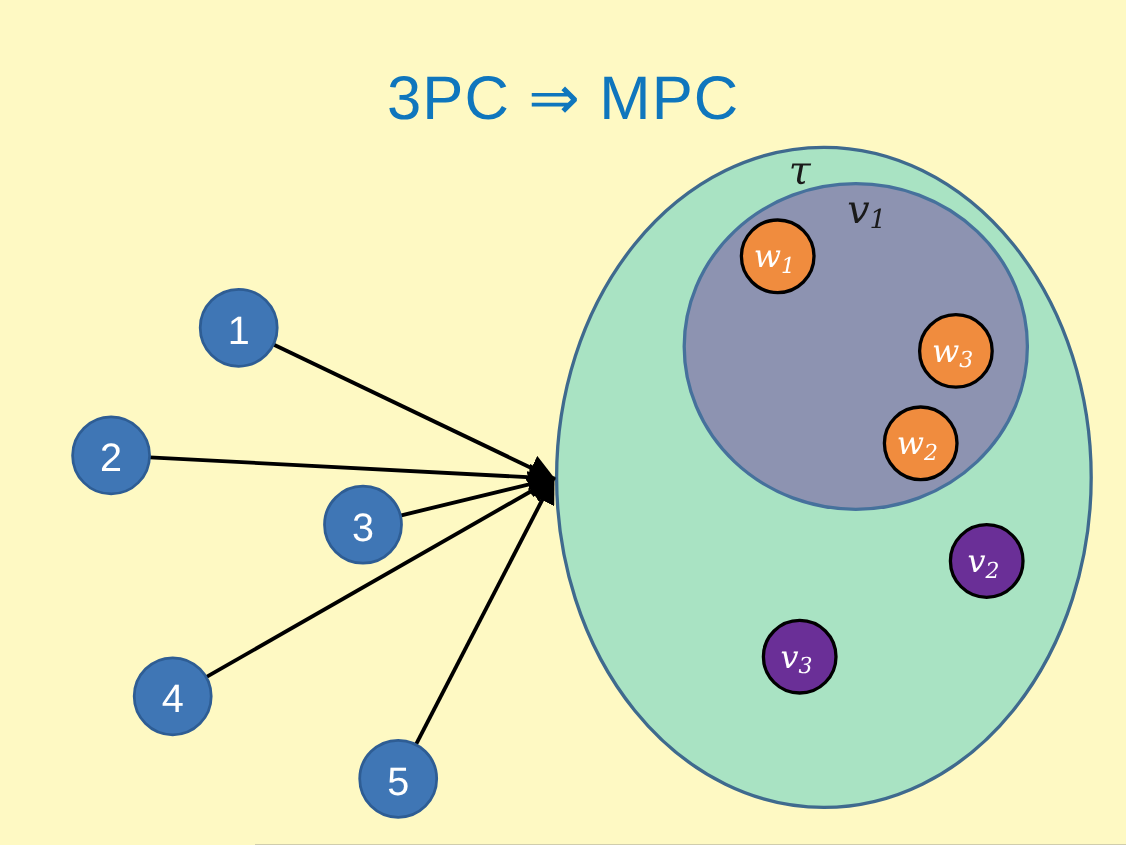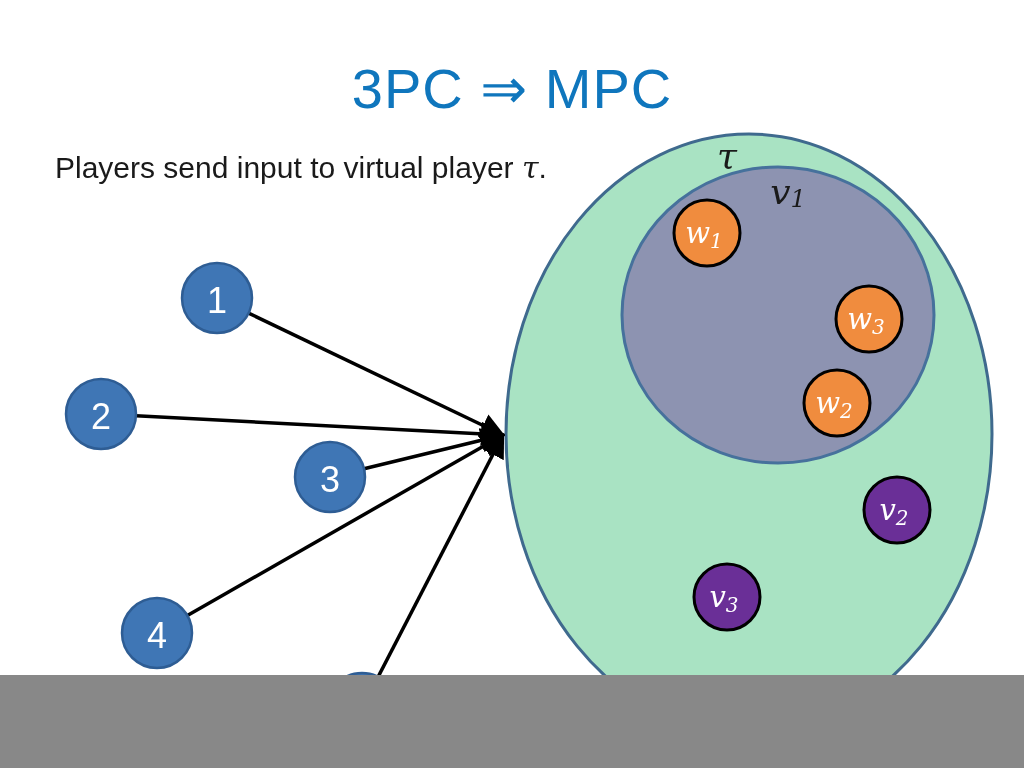--- a/index.html
+++ b/index.html
@@ -1,20 +1,20 @@
 <!DOCTYPE html>
 <html><head>
 <meta charset="utf-8">
 <style>
   html, body { margin: 0; padding: 0; background: #888; }
   .slide {
     position: relative;
     width: 1024px;
-    height: 675px;
-    background: #ffffff;
+    height: 768px;
+    background: #fef9c3;
     overflow: hidden;
     font-family: "Liberation Sans", sans-serif;
   }
   .title {
     position: absolute;
     top: 56px;
     left: 0;
     width: 100%;
     margin: 0;
     text-align: center;
@@ -63,21 +63,20 @@
     fill: #1a1a1a;
     dominant-baseline: central;
   }
   .set-label .sub { font-size: 24px; }
 </style>
 </head>
 <body>
 
 <div class="slide">
   <h1 class="title" style="color: rgb(15, 118, 189);">3PC ⇒ MPC</h1>
-  <p class="subtitle"><span>Players send input to virtual player </span><span class="math-inline">τ</span><span>.</span></p>
   <svg class="diagram-svg" width="1024" height="768" viewBox="0 0 1024 768">
       <defs>
         <marker id="ah" viewBox="0 0 10 10" refX="9" refY="5" markerWidth="7" markerHeight="7" orient="auto" markerUnits="strokeWidth">
           <path d="M0 0 L10 5 L0 10 z" fill="#000000"></path>
         </marker>
       </defs>
       <ellipse cx="749" cy="434" rx="243" ry="300" fill="#a9e3c3" stroke="#3f6a8e" stroke-width="3"></ellipse>
       <text x="727" y="155" text-anchor="middle" class="set-label"><tspan>τ</tspan></text>
       <ellipse cx="778" cy="315" rx="156" ry="148" fill="#8d93b1" stroke="#46719c" stroke-width="3"></ellipse>
       <text x="788" y="191" text-anchor="middle" class="set-label"><tspan>v</tspan><tspan dy="8" class="sub">1</tspan></text>

